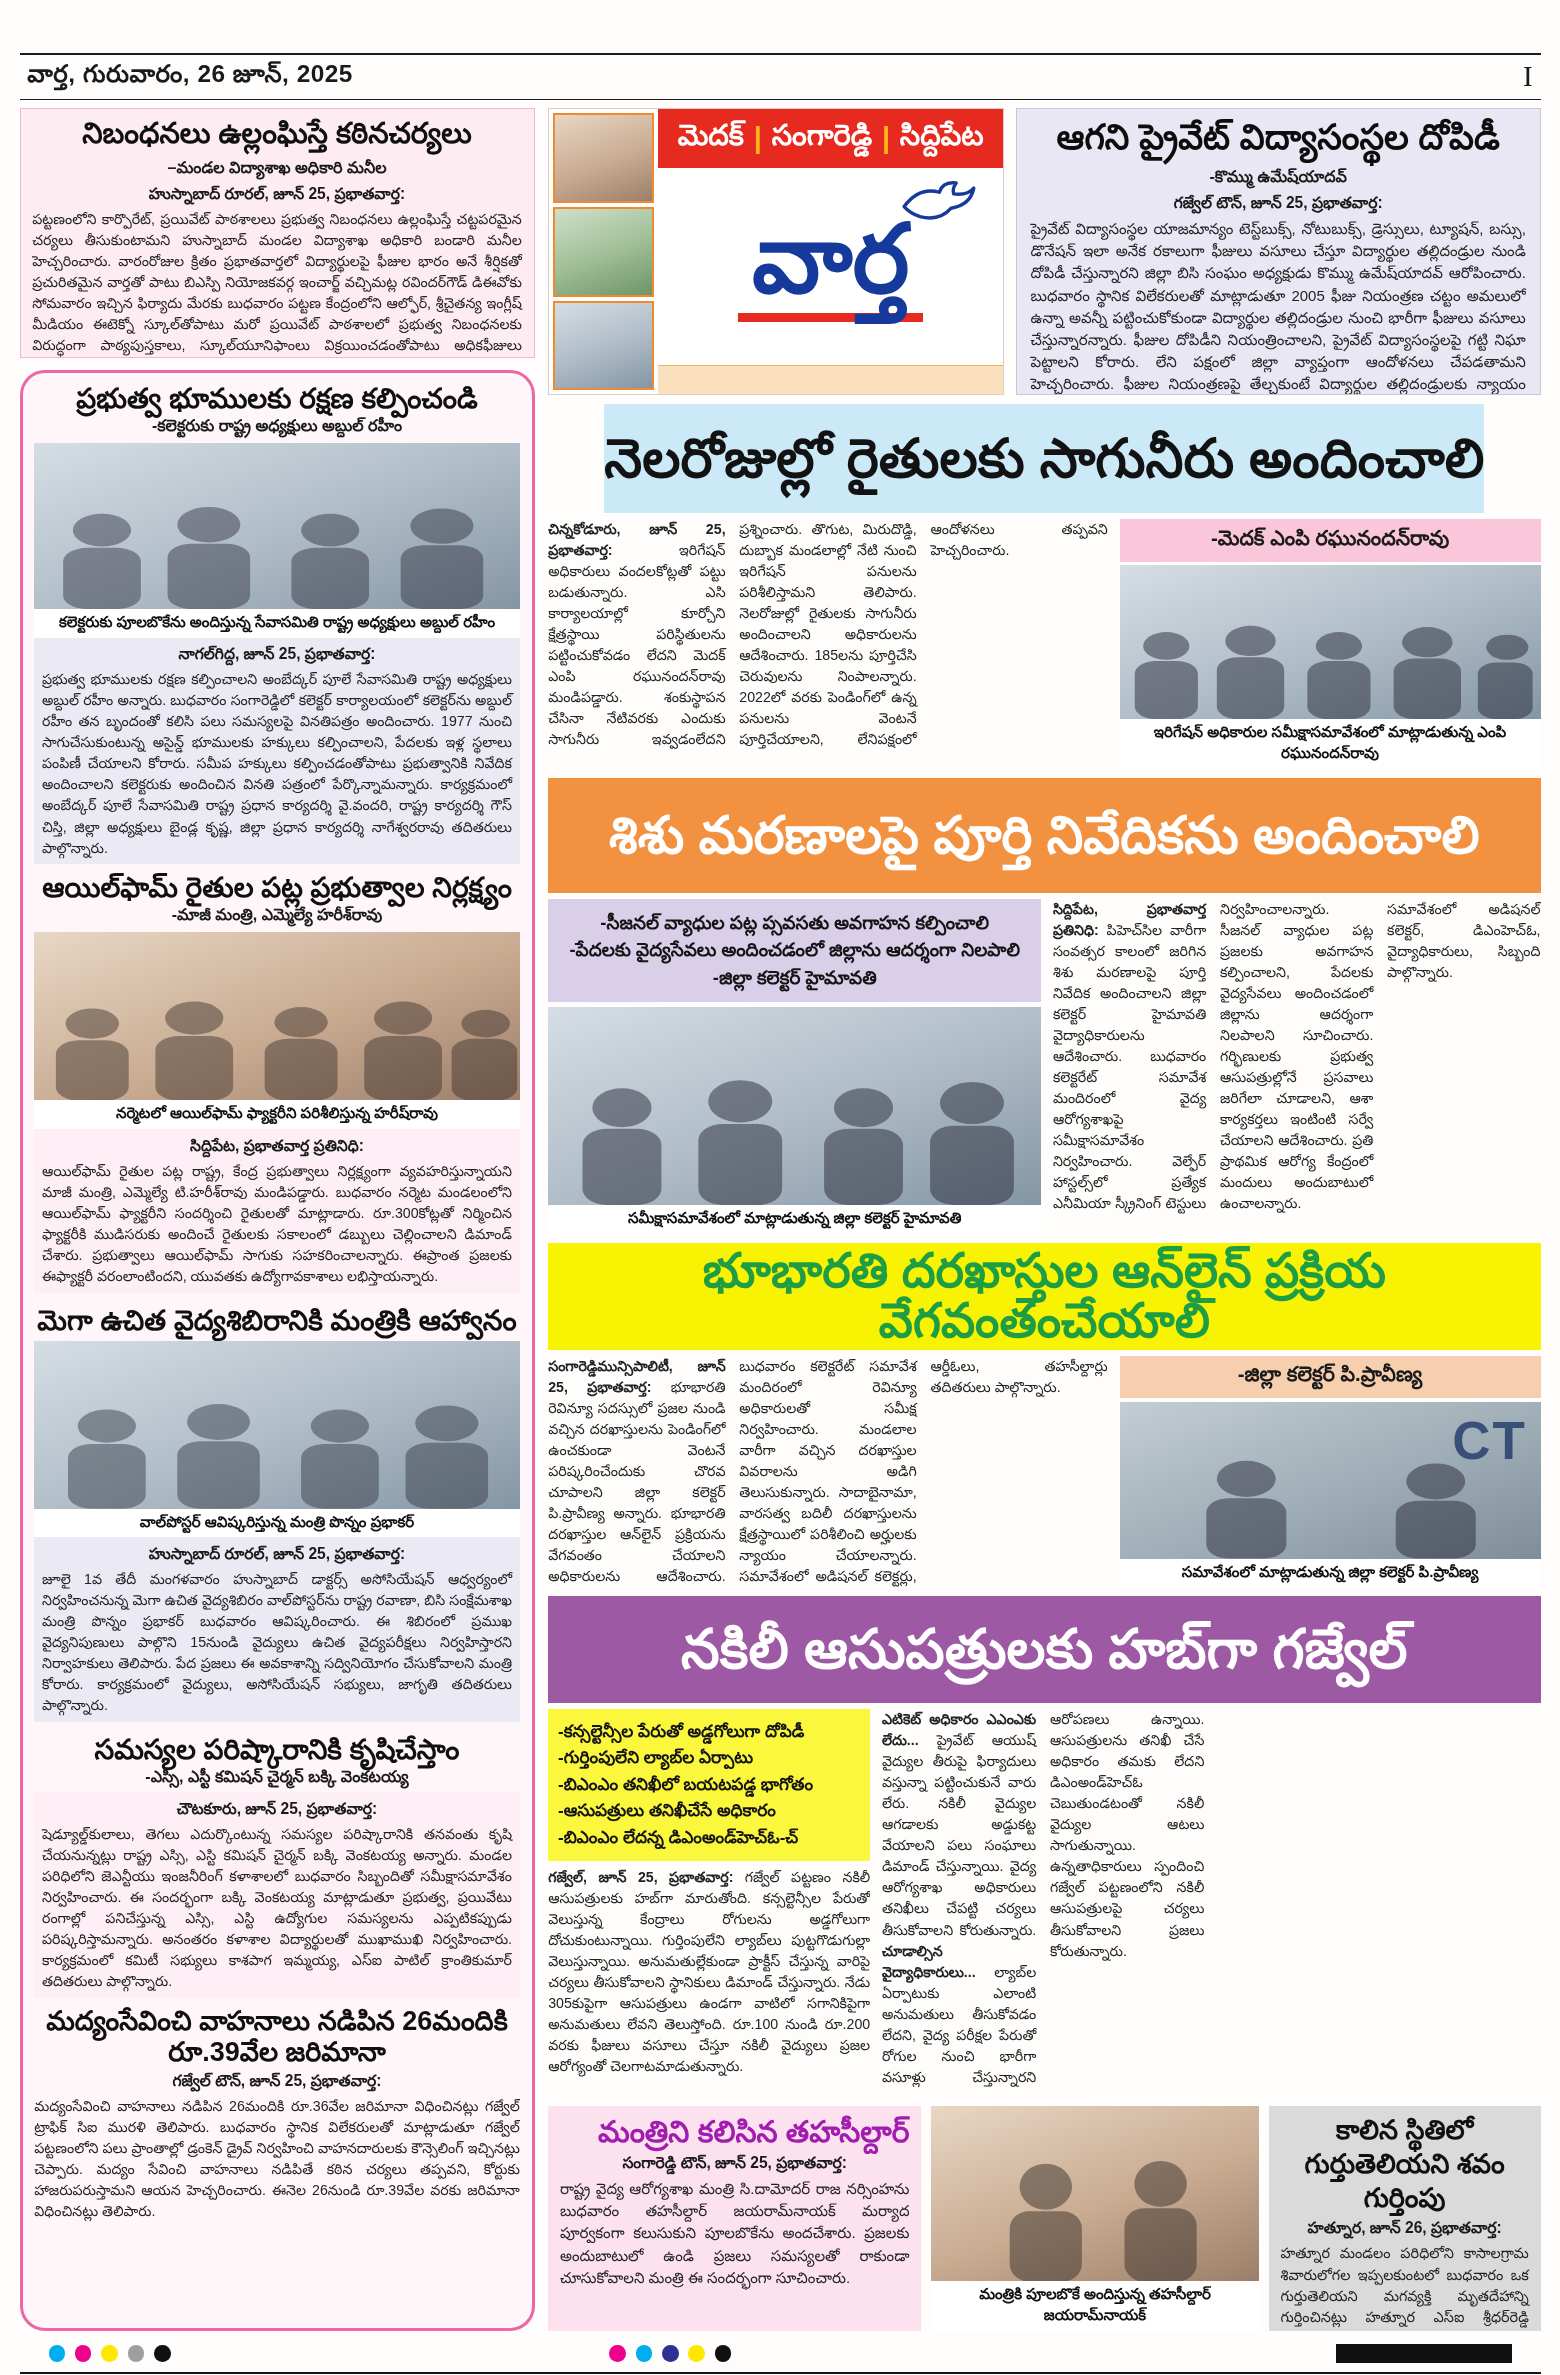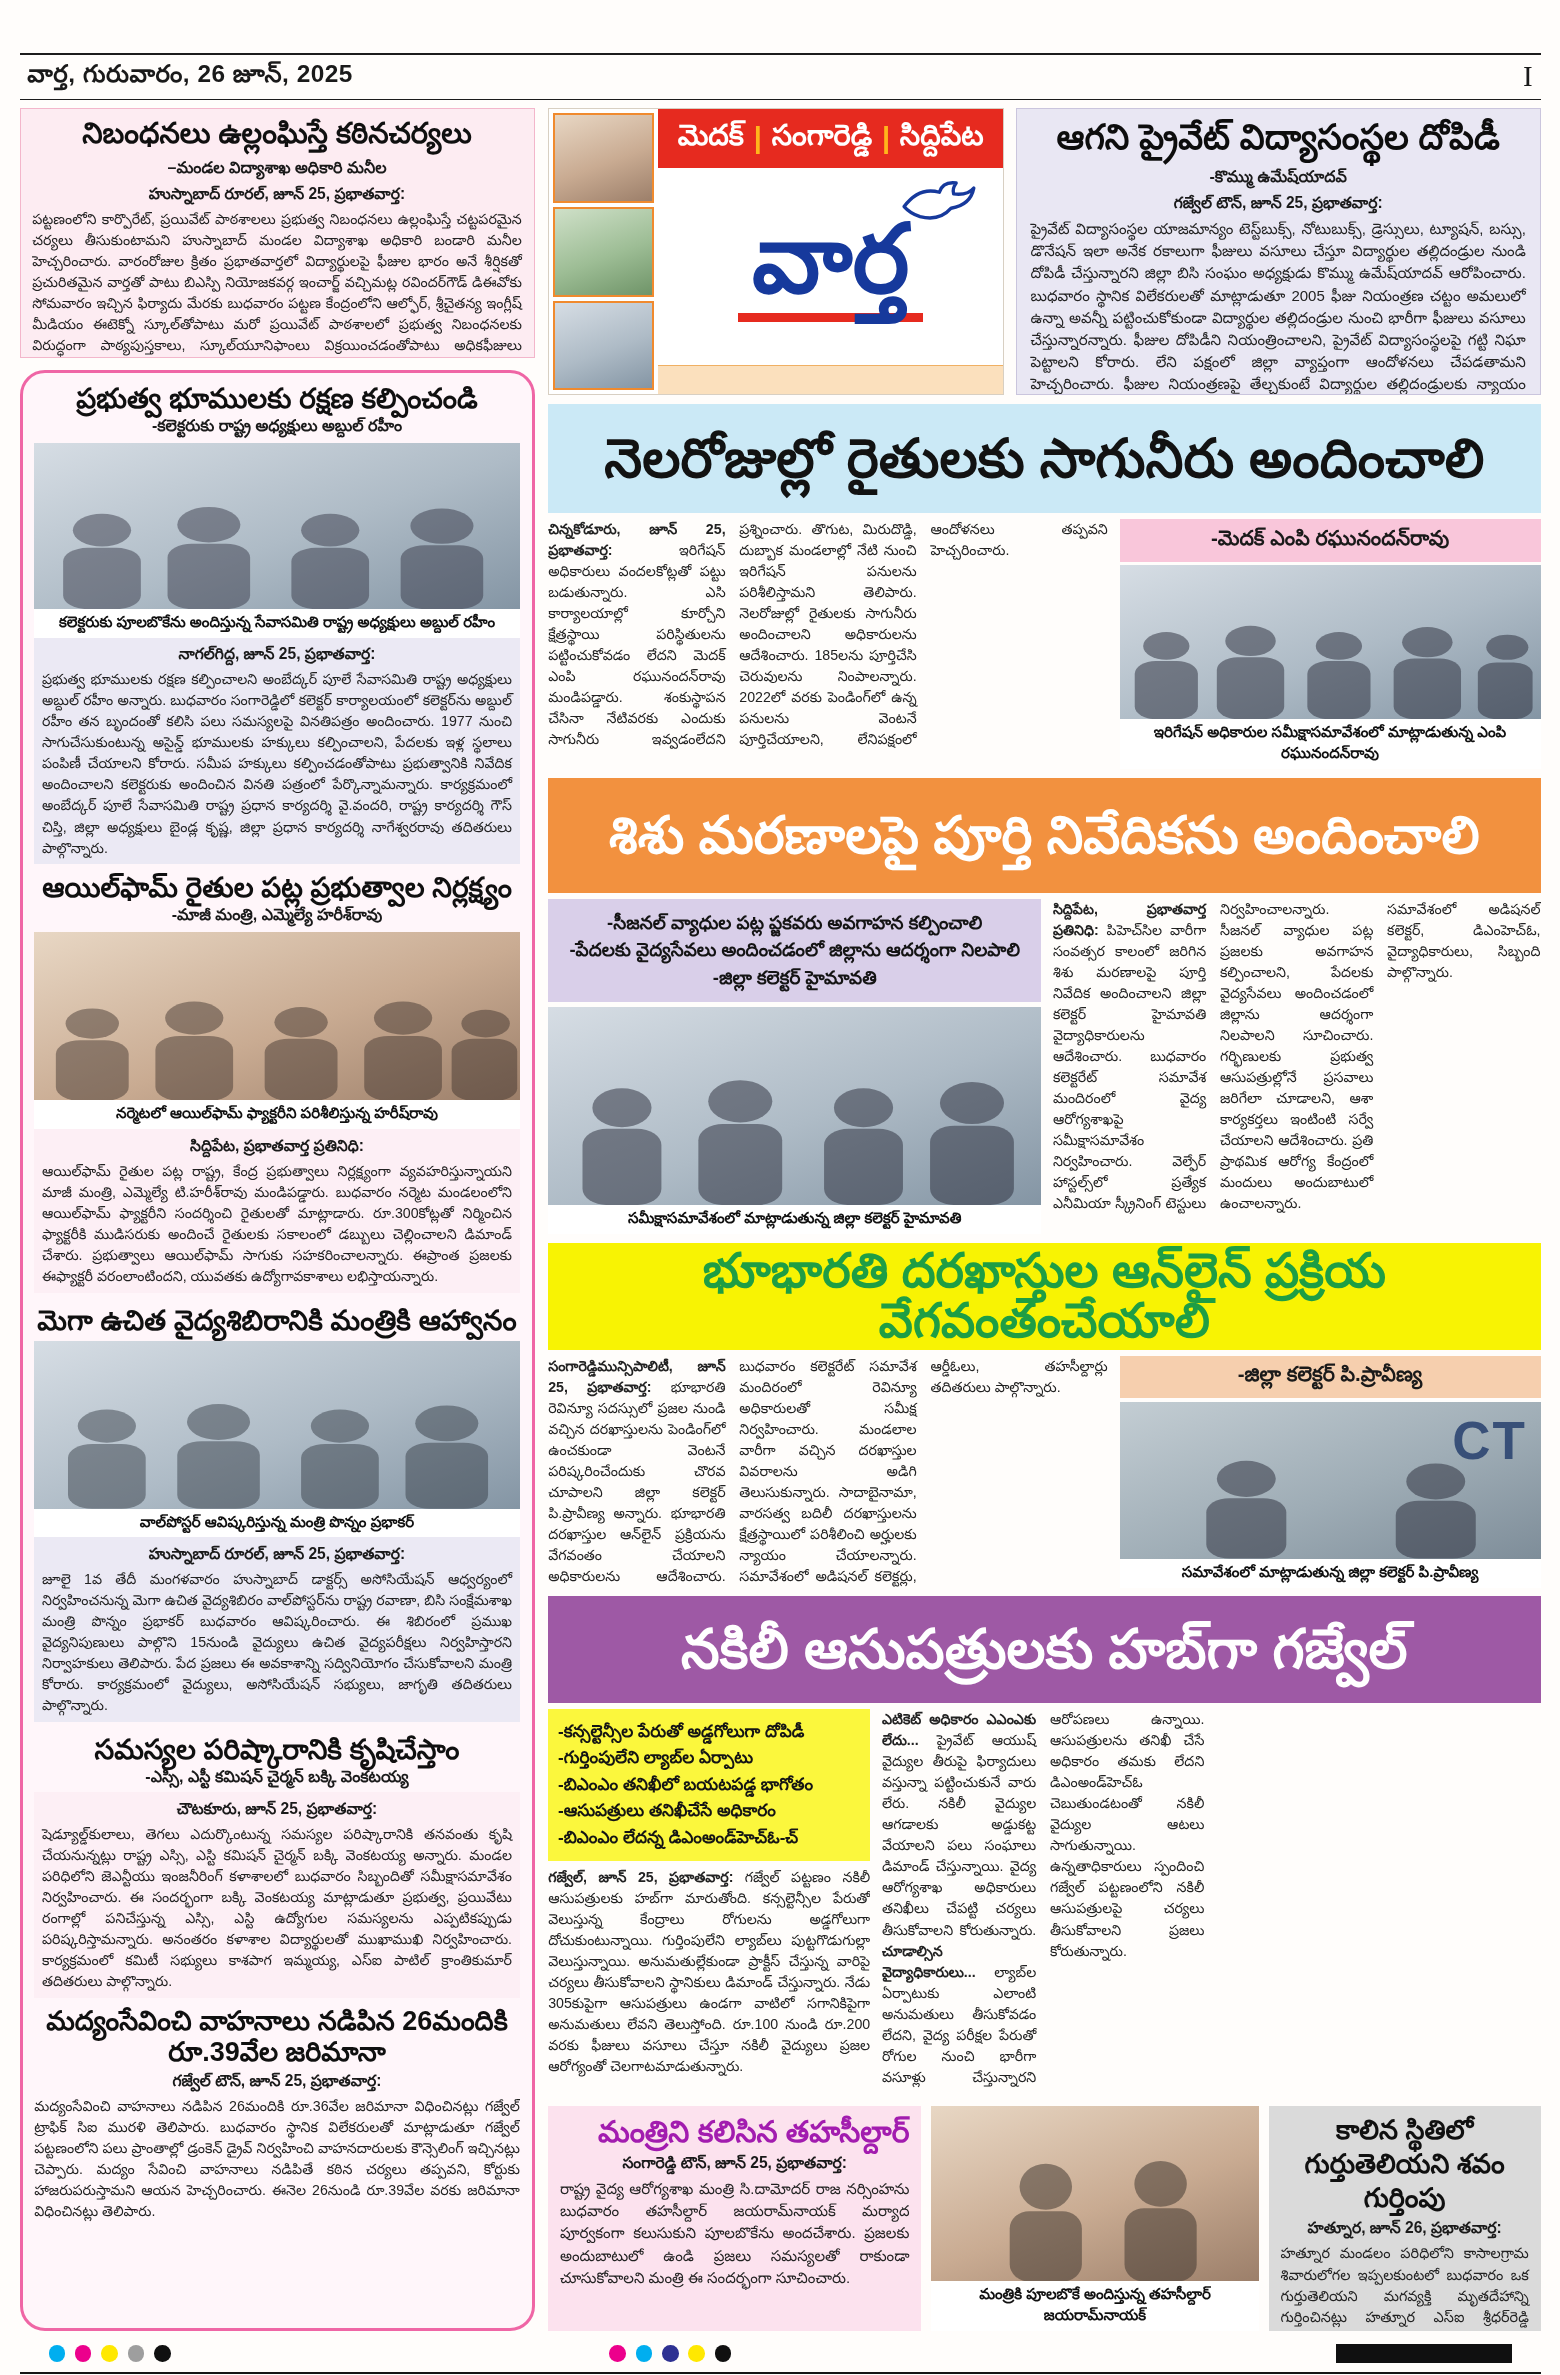--- a/index.html
+++ b/index.html
@@ -64,21 +64,21 @@
   .top-right { flex:1; background:#e9e7f3; border:1px solid #cac5dd; padding:7.8px 13.7px; overflow:hidden; }
   .top-right h1 { font-size:35px; text-align:center; color:#0d0d0d; }
 
   
   .bar { display:flex; align-items:center; justify-content:center; text-align:center; font-weight:800; line-height:1.05; }
   .story1 .bar { height:109px; background:#cbe9f6; color:#121212; font-size:54px; }
   .story2 .bar { height:115px; background:#f2913f; color:#ffffff; font-size:52px; }
   .story3 .bar { height:107px; background:#f8f303; color:#1e9e44; font-size:48px; }
   .story4 .bar { height:107px; background:#9e59a5; color:#ffffff; font-size:55px; }
 
-  .story1 { height:365px; display:flex; flex-direction:column; }
+  .story1 { height:365px; display:flex; flex-direction:column;align-items:center; }
   .story2 { height:456px; display:flex; flex-direction:column; }
   .story3 { height:345px; display:flex; flex-direction:column; }
   .story4 { height:501px; display:flex; flex-direction:column; }
   .srow { flex:1; display:flex; gap:11.7px; margin-top:5.9px; min-height:0; }
 
   .cols3 { columns:3; column-gap:13.7px; column-fill:auto; height:100%; overflow:hidden; }
   .cols4 { columns:4; column-gap:13.7px; column-fill:auto; height:100%; overflow:hidden; }
 
   .side-block { width:421px; display:flex; flex-direction:column; }
   .label-pink { background:#f9c6da; font-weight:bold; font-size:20.5px; text-align:center; padding:6.8px 3.9px; }
@@ -292,21 +292,21 @@
             <span class="cap">ఇరిగేషన్ అధికారుల సమీక్షాసమావేశంలో మాట్లాడుతున్న ఎంపి రఘునందన్‌రావు</span>
           </div>
         </div>
       </section>
 
       <section class="story2">
         <div class="bar">శిశు మరణాలపై పూర్తి నివేదికను అందించాలి</div>
         <div class="srow">
           <div class="s2-left">
             <div class="bullets-lav">
-              <div>-సీజనల్ వ్యాధుల పట్ల ప్జకవరు అవగాహన కల్పించాలి</div>
+              <div>-సీజనల్ వ్యాధుల పట్ల ప్సవసతు అవగాహన కల్పించాలి</div>
               <div>-పేదలకు వైద్యసేవలు అందించడంలో జిల్లాను ఆదర్శంగా నిలపాలి</div>
               <div>-జిల్లా కలెక్టర్ హైమావతి</div>
             </div>
             <div class="photo cool">
               <svg class="ppl" viewBox="0 0 200 100" preserveAspectRatio="none">
                   <g fill="rgba(40,42,55,.5)">
                     <circle cx="30" cy="40" r="12"></circle>
                     <rect x="14" y="53" width="32" height="47" rx="10"></rect>
                     <circle cx="78" cy="36" r="13"></circle>
                     <rect x="61" y="50" width="34" height="50" rx="10"></rect>

